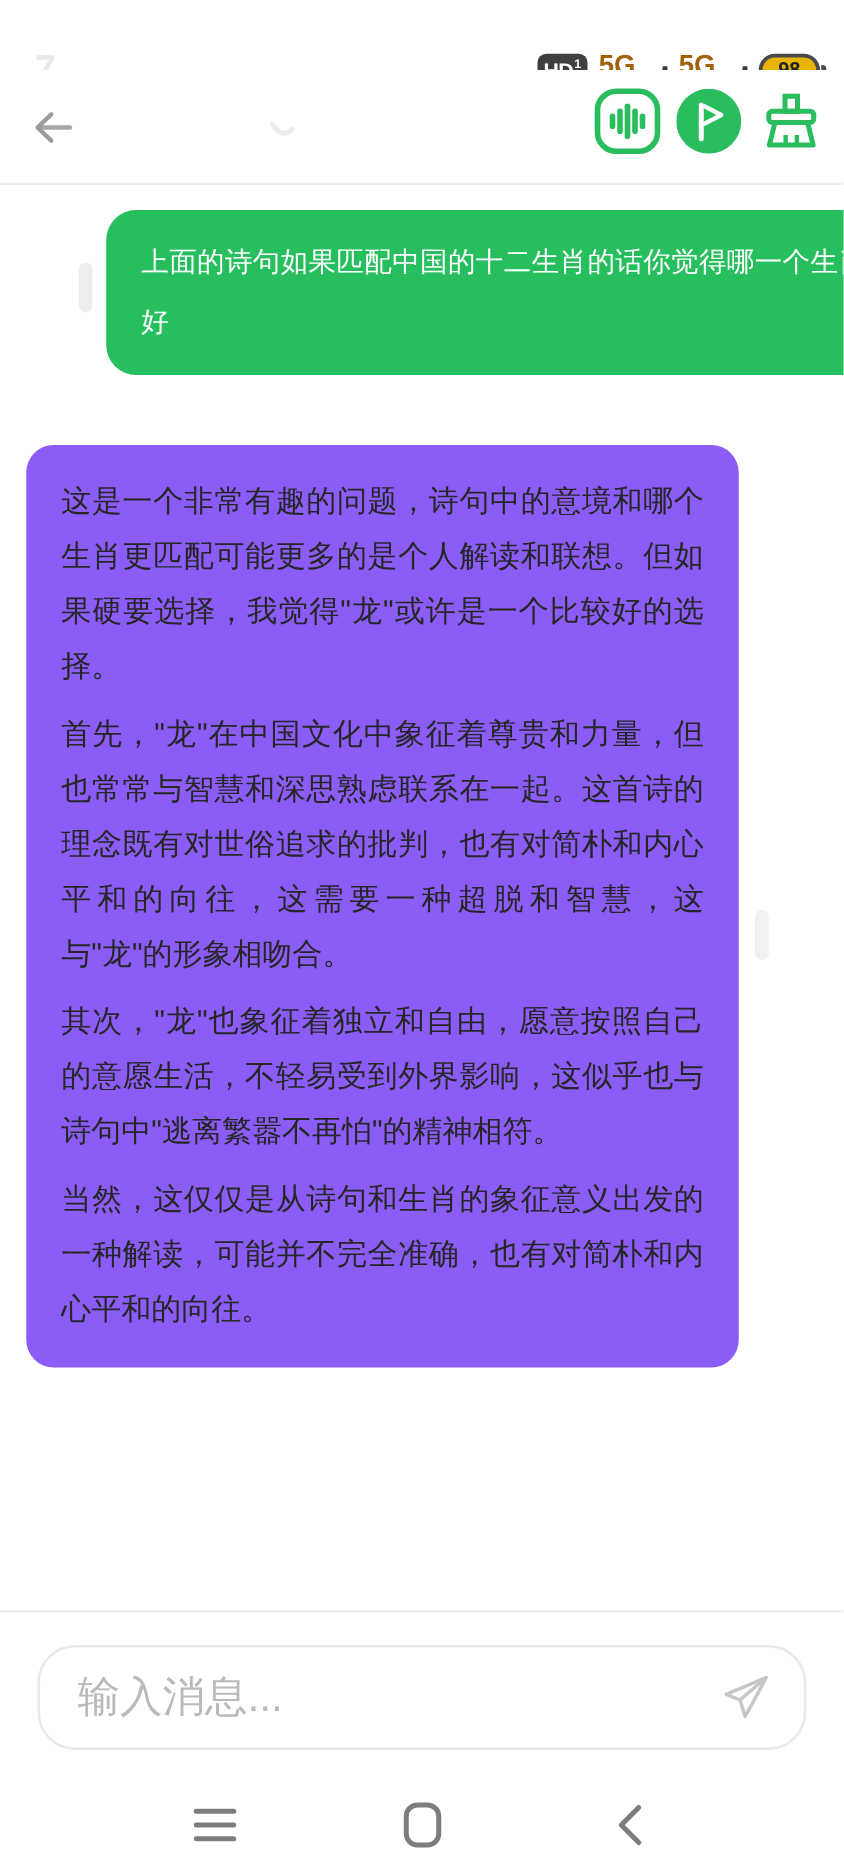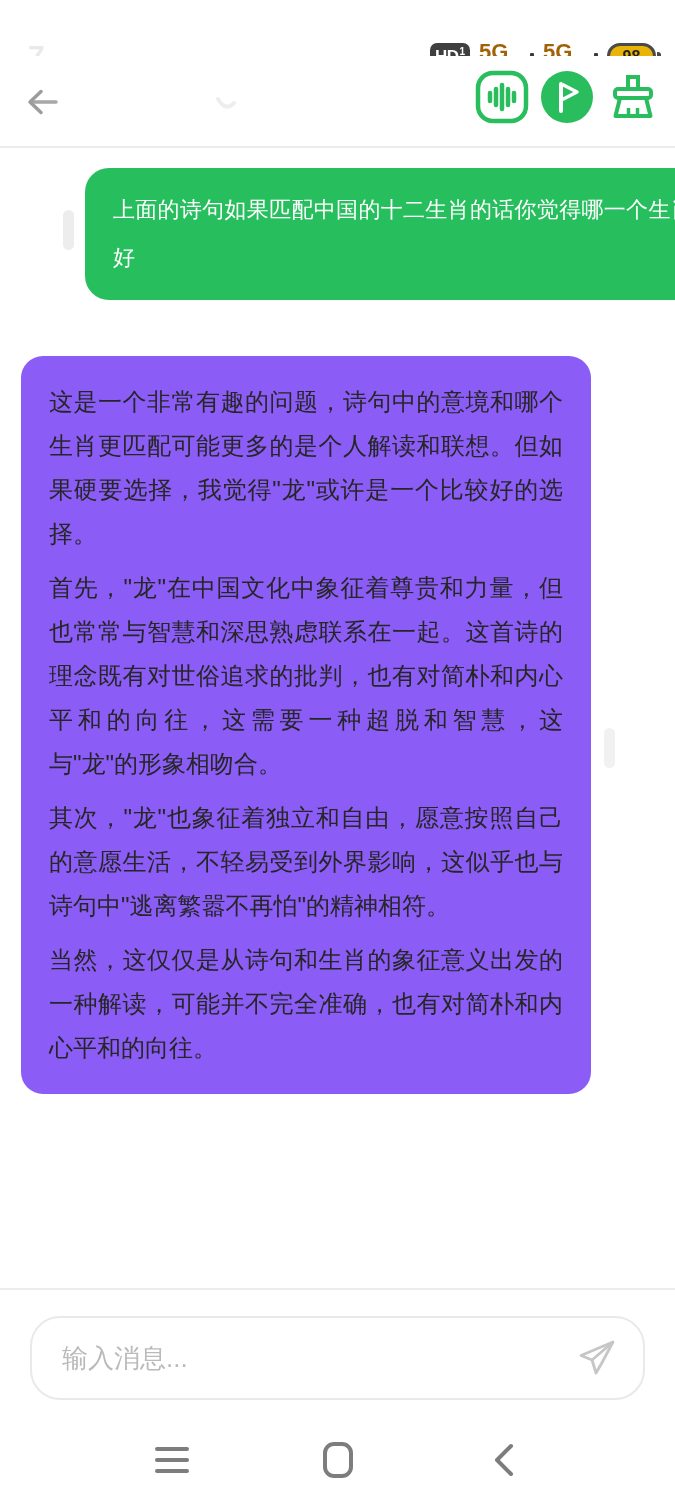--- a/index.html
+++ b/index.html
@@ -48,21 +48,21 @@
   }
   .ai-bubble p { margin-bottom:10px; }
   .ai-bubble p:last-child { margin-bottom:0; }
   .scroll-pill { position:absolute; width:11px; height:40px; border-radius:6px; }
   .scroll-pill.left { left:63px; top:62px; background:#ededed; }
   .scroll-pill.right { left:604px; top:580px; background:#f1f1f2; }
   
   .composer { position:absolute; left:30px; top:1316px; width:615px; height:84px;
     border:2px solid #e9e9e9; border-radius:30px; background:#fff;
     display:flex; align-items:center; padding:0 24px 0 30px; }
-  .composer input { flex:1; border:none; outline:none; font-size:26px; color:#333;
+  .composer input { flex:1; border:none; outline:none; font-size:34px; color:#333;
     font-family:"Liberation Sans", sans-serif; background:transparent; }
   .composer input::placeholder { color:#bababa; }
   .send-btn { width:44px; height:44px; display:flex; align-items:center; justify-content:center; }
   
   .nav-bar { position:absolute; left:0; right:0; top:1420px; height:80px; background:#fff;
     display:flex; align-items:center; justify-content:center; gap:110px; }
   .nav-btn { width:56px; height:56px; display:flex; align-items:center; justify-content:center; }
 </style>
 </head>
 <body>

